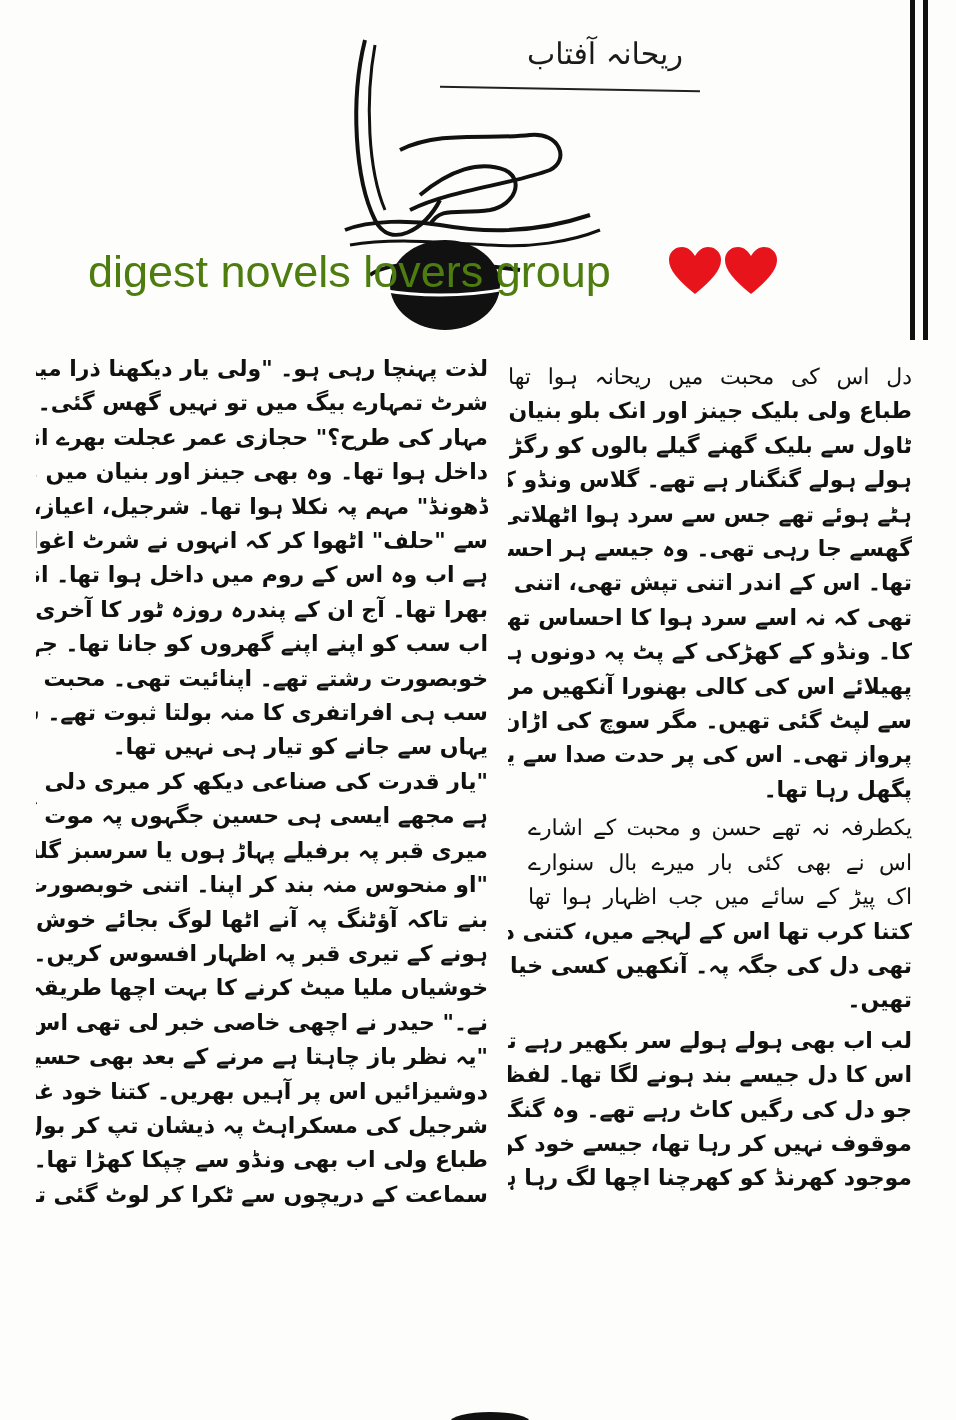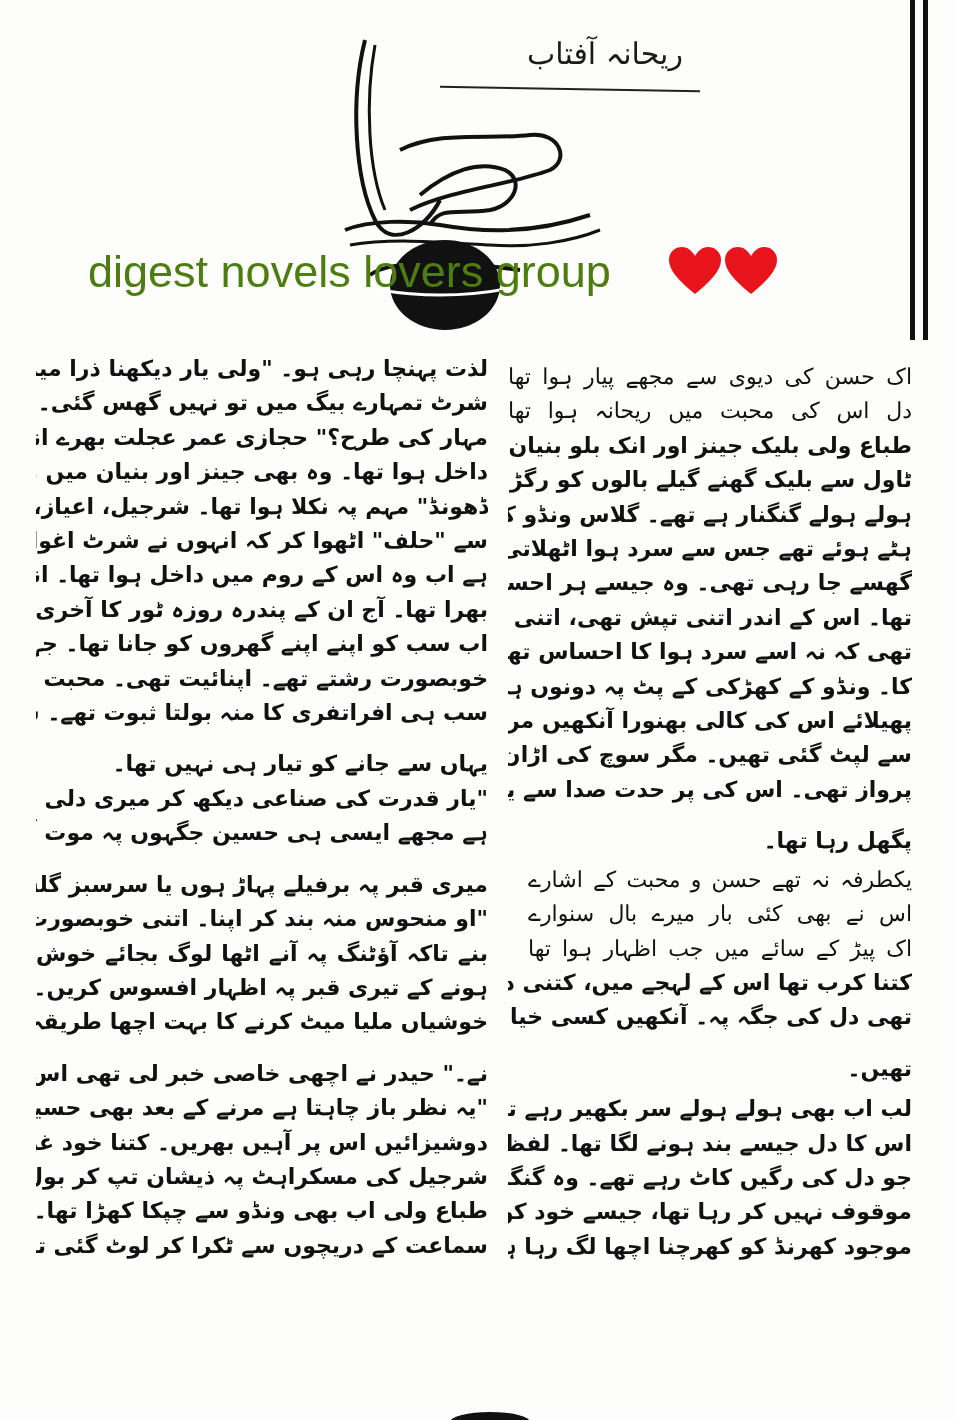--- a/index.html
+++ b/index.html
@@ -28,21 +28,21 @@
   .heart { width:54px; height:50px; }
   .col {
     position:absolute; direction:rtl; text-align:justify;
     font-family:"DejaVu Sans", sans-serif; font-size:22px; line-height:34.4px;
     color:#111; font-weight:bold;
   }
   .col .line { display:block; white-space:nowrap; overflow:hidden; text-align:justify; text-align-last:justify; }
   .col-right { left:508px; top:360px; width:404px; }
   .col-left { left:36px; top:352px; width:452px; }
   .poem .line { text-align-last:justify; font-weight:normal; font-family:"DejaVu Serif", serif; }
-  .short { text-align-last:right !important;margin-top:17px; }
+  .short { text-align-last:right !important; }
   .bottom-blob { position:absolute; left:450px; top:1412px; width:80px; height:20px; border-radius:50% 50% 0 0; background:#111; }
 </style>
 </head>
 <body>
 
 <div class="page">
 
   <div class="rule-v" style="left:910px;"></div>
   <div class="rule-v" style="left:923px;"></div>
 
@@ -67,21 +67,20 @@
     <svg class="heart" viewBox="0 0 54 50">
       <path d="M27 48 C10 34 1 24 1 14 C1 6 7 1 14 1 C20 1 24 5 27 10 C30 5 34 1 40 1 C47 1 53 6 53 14 C53 24 44 34 27 48 Z" fill="#e8141c"></path>
     </svg>
     <svg class="heart" viewBox="0 0 54 50">
       <path d="M27 48 C10 34 1 24 1 14 C1 6 7 1 14 1 C20 1 24 5 27 10 C30 5 34 1 40 1 C47 1 53 6 53 14 C53 24 44 34 27 48 Z" fill="#e8141c"></path>
     </svg>
   </div>
 
   <div class="col col-right">
     <div class="poem">
-      <span class="line">اک حسن کی دیوی سے مجھے پیار ہوا تھا</span>
       <span class="line">دل اس کی محبت میں ریحانہ ہوا تھا</span>
     </div>
     <div>
       <span class="line">طباع ولی بلیک جینز اور انک بلو بنیان میں ملبوس</span>
       <span class="line">ٹاول سے بلیک گھنے گیلے بالوں کو رگڑ رہا تھا۔ گلابی لب</span>
       <span class="line">ہولے ہولے گنگنار ہے تھے۔ گلاس ونڈو کے سلائیڈز</span>
       <span class="line">ہٹے ہوئے تھے جس سے سرد ہوا اٹھلاتی بل کھاتی اندر</span>
       <span class="line">گھسے جا رہی تھی۔ وہ جیسے ہر احساس سے مبرا ہو گیا</span>
       <span class="line">تھا۔ اس کے اندر اتنی تپش تھی، اتنی آگ بھڑک رہی</span>
       <span class="line">تھی کہ نہ اسے سرد ہوا کا احساس تھا نہ برف کے تودوں</span>

